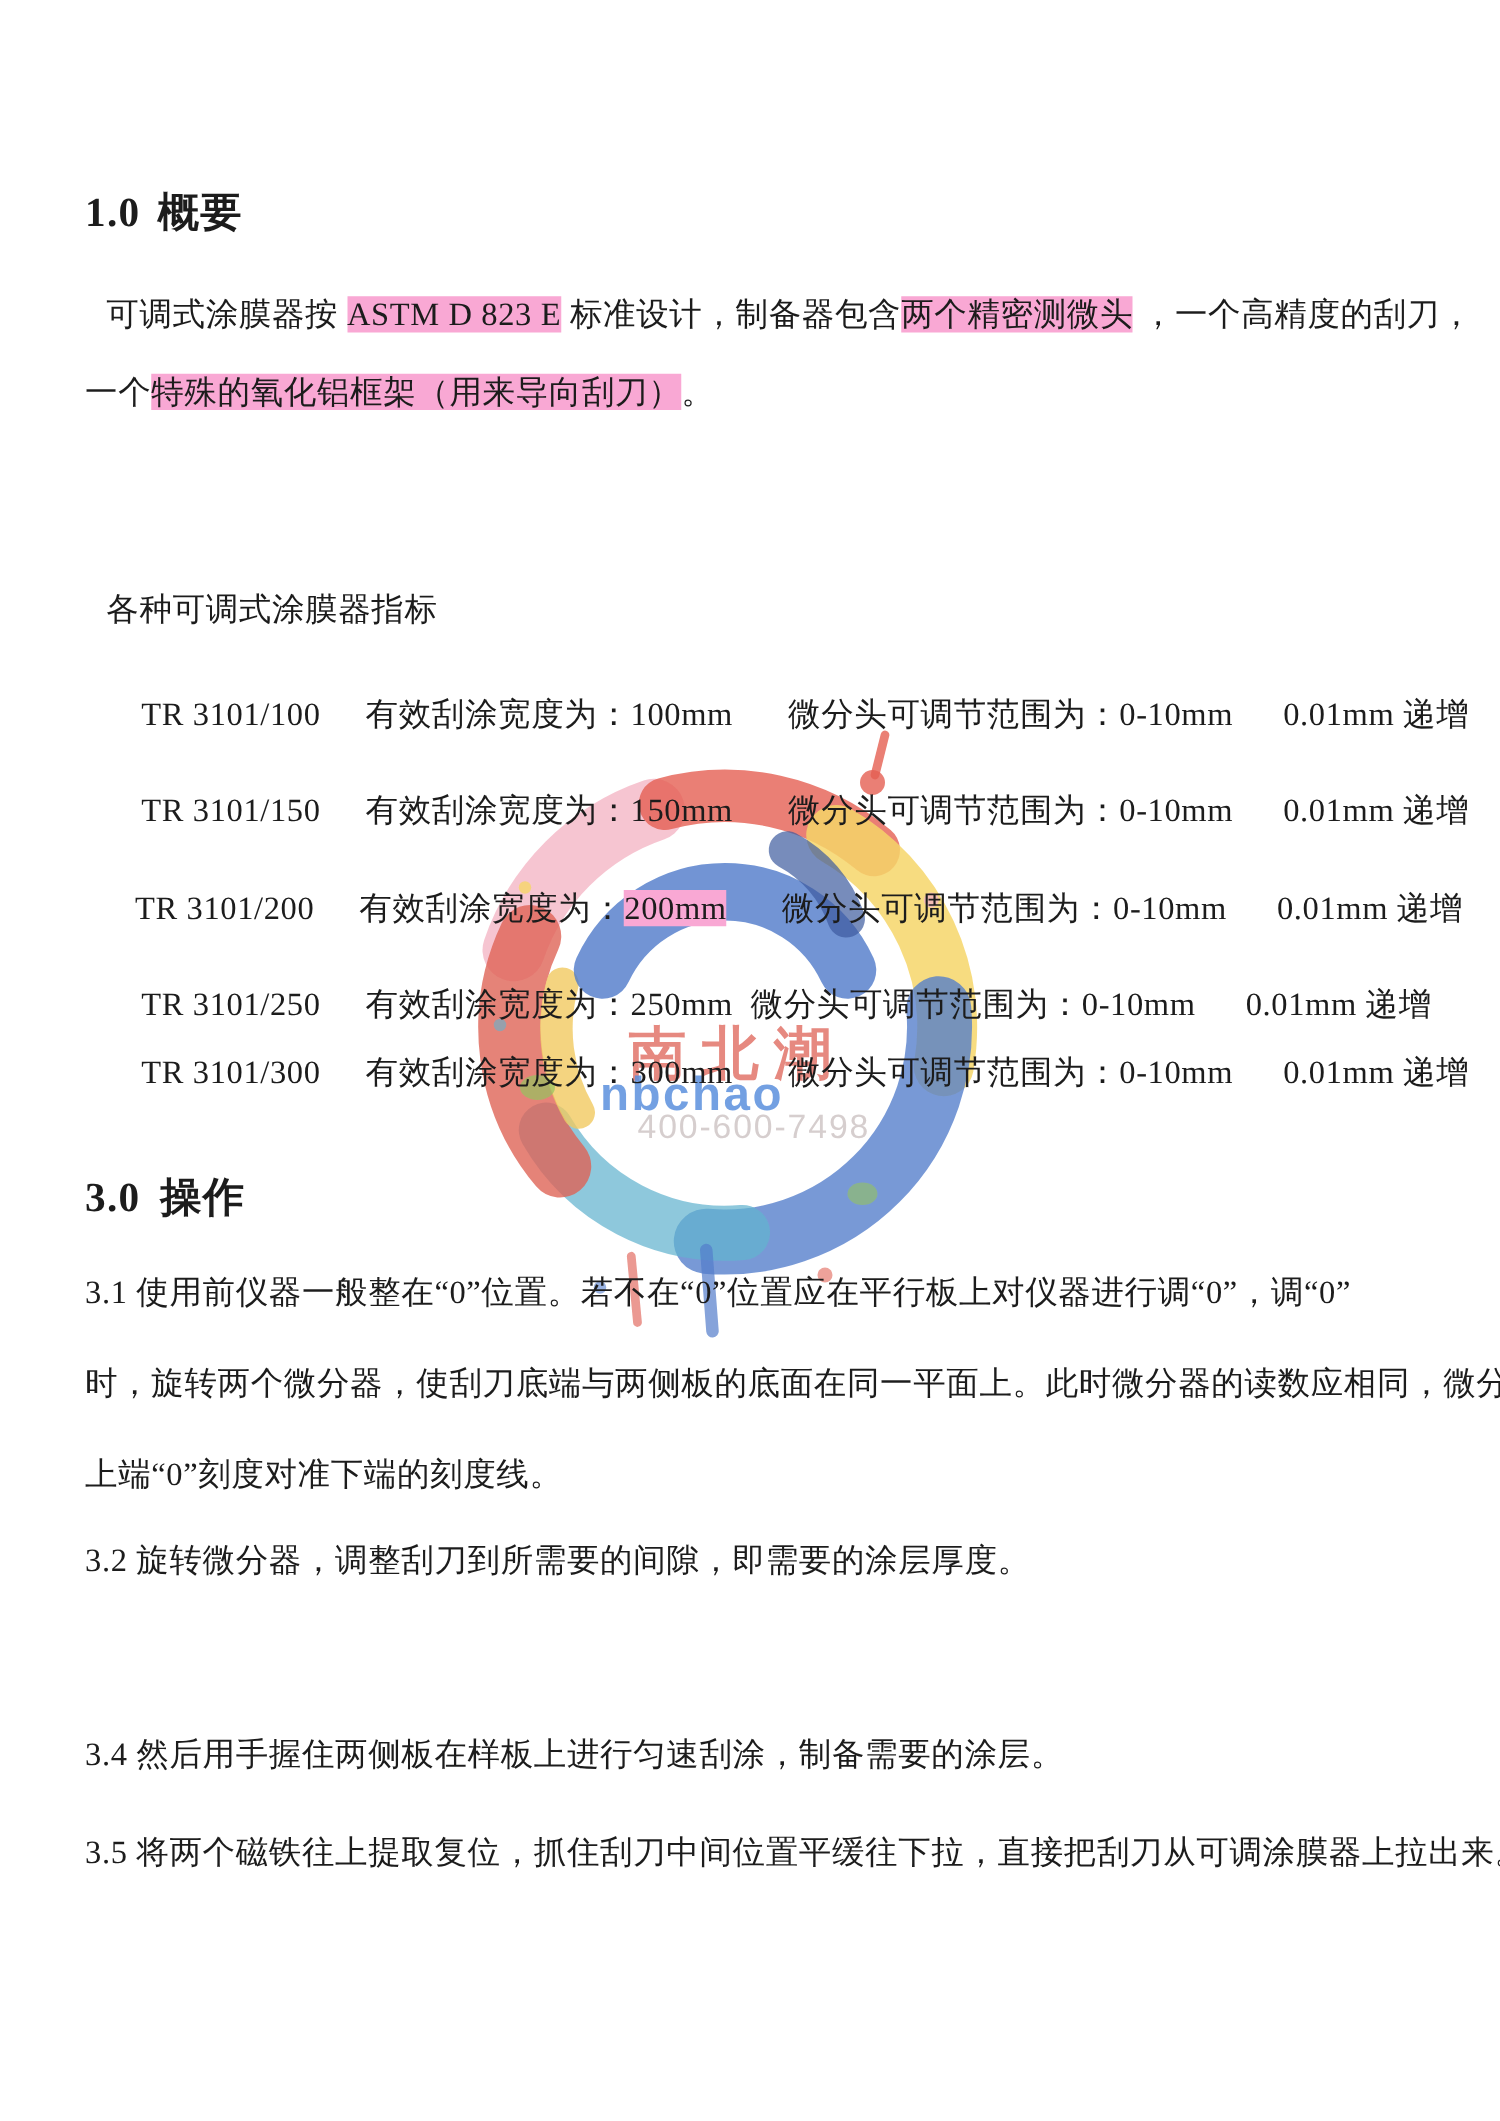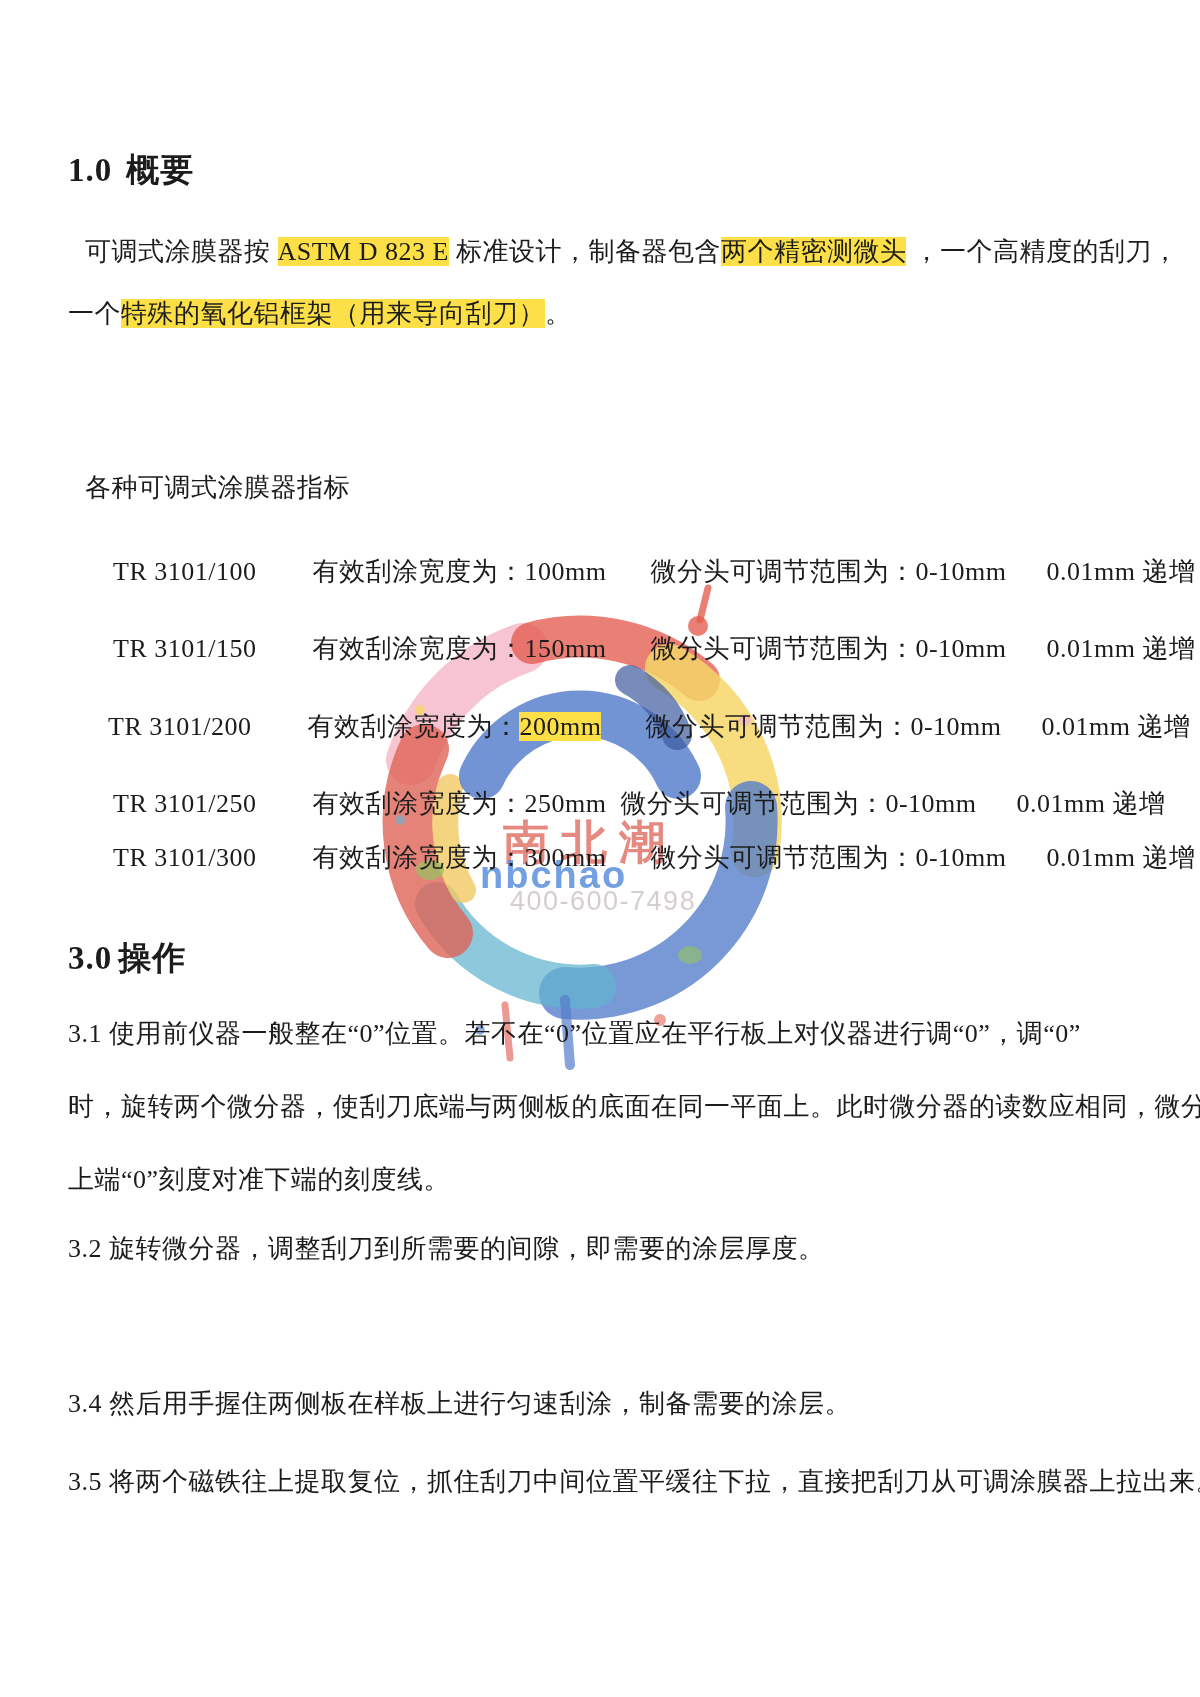--- a/index.html
+++ b/index.html
@@ -10,24 +10,24 @@
     background:#ffffff;
     font-family:"Liberation Serif","DejaVu Serif",serif;
     color:#1c1c1c;
     overflow:hidden;
   }
   .abs{position:absolute;white-space:nowrap;}
   .content{position:absolute;inset:0;z-index:1;}
   .wm{position:absolute;left:360px;top:560px;width:440px;height:540px;z-index:0;opacity:.85;}
   .h1{font-size:33px;font-weight:bold;letter-spacing:1px;}
   .h1 .num{margin-right:14px;font-weight:bold;}
-  .h1.tight .num{margin-right:6px;}
+  .h1.tight .num{margin-right:16px;}
   .body{font-size:26px;letter-spacing:.5px;}
-  .hl{background:#fde047;}
-  .specrow .model{margin-right:56px;}
+  .hl{background:#f9a8d4;}
+  .specrow .model{margin-right:36px;}
   .specrow .wval{margin-right:44px;}
   .specrow.tight .wval{margin-right:14px;}
   .specrow .rval{margin-right:40px;}
   .wm-brand{font-weight:bold;}
   .wm-domain{font-weight:bold;font-family:"Liberation Sans","DejaVu Sans",sans-serif;}
   .wm-phone{font-family:"Liberation Sans","DejaVu Sans",sans-serif;}
 </style>
 </head>
 <body>
 

